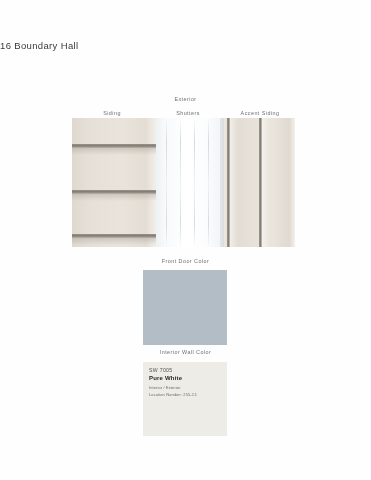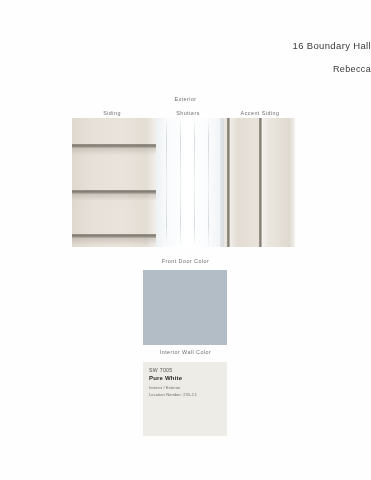--- a/index.html
+++ b/index.html
@@ -21,21 +21,21 @@
     inset: 0;
     background: #fefefe;
   }
 
   
   .title-block {
     position: absolute;
     top: 40px;
     left: 0;
     width: 371px;
-    text-align: right;
+    text-align: left;
   }
   .project-title {
     font-size: 9.5px;
     letter-spacing: 0.35px;
     color: #3a3a3a;
     margin: 0;
     font-weight: 400;
   }
   .client-name {
     font-size: 9px;
@@ -233,21 +233,20 @@
     color: #6a6864;
   }
 </style>
 </head>
 <body>
 
 <div class="sheet">
 
   <div class="title-block">
     <p class="project-title">16 Boundary Hall</p>
-    <p class="client-name">Rebecca</p>
   </div>
 
   <div class="caption exterior-caption">Exterior</div>
   <div class="caption siding-caption">Siding</div>
   <div class="caption shutters-caption">Shutters</div>
   <div class="caption accent-caption">Accent Siding</div>
 
   <div class="swatch-row">
 
     <div class="swatch swatch-siding">

